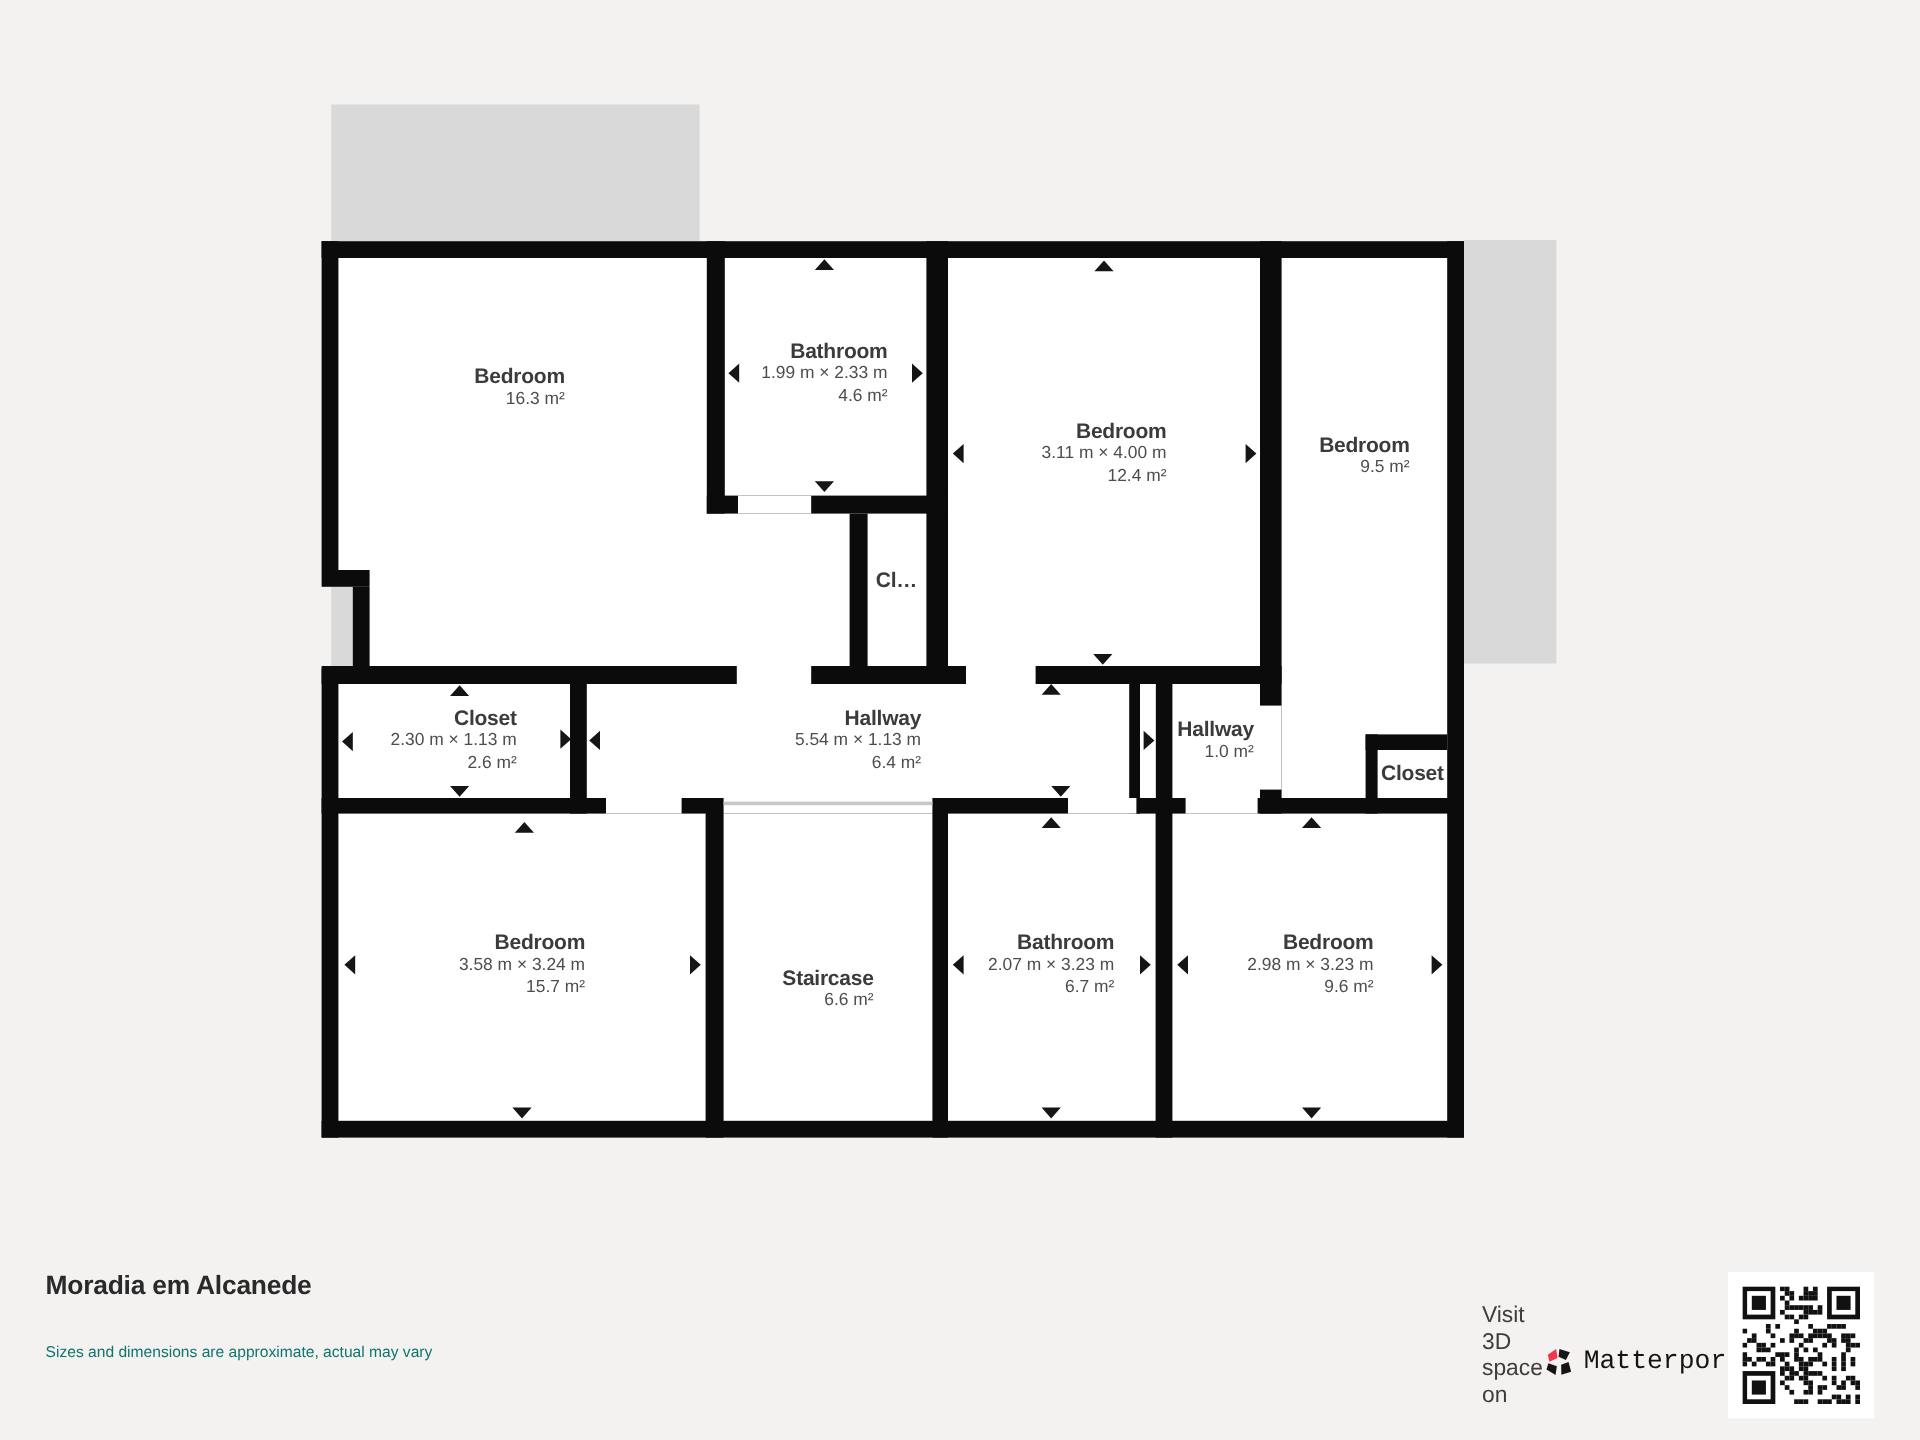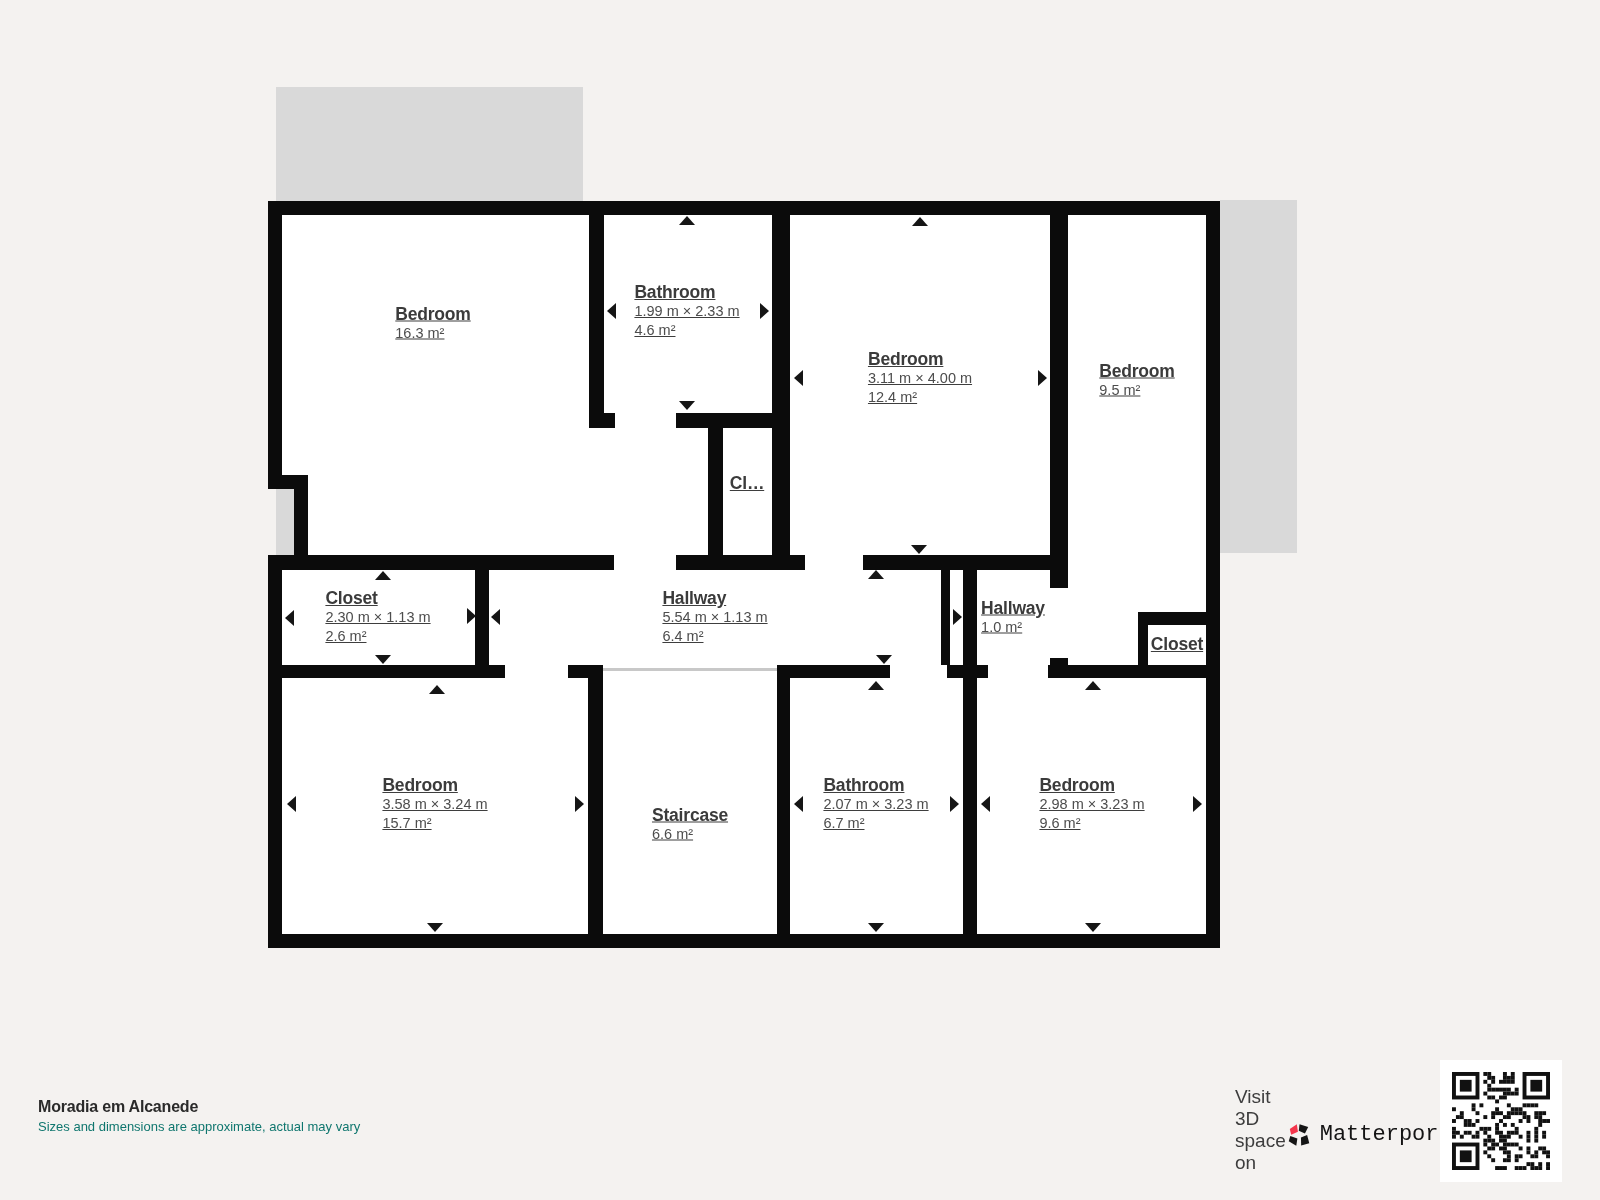--- a/index.html
+++ b/index.html
@@ -1,30 +1,30 @@
 <!DOCTYPE html>
 <html><head>
 <meta charset="utf-8">
 <style>
   html,body{margin:0;padding:0;}
   body{background:#f4f2f0;font-family:"Liberation Sans", sans-serif;}
   .stage{position:relative;width:1600px;height:1200px;background:#f4f2f0;overflow:hidden;}
   .plan{position:absolute;left:0;top:0;width:1600px;height:1200px;}
   .plan svg{position:absolute;left:0;top:0;}
   .room-label{position:absolute;transform:translate(-50%,-50%);display:flex;flex-direction:column;
-    align-items:flex-start;text-align:center;white-space:nowrap;color:#3e3e3e;z-index:3;text-decoration:underline;}
+    align-items:flex-end;text-align:center;white-space:nowrap;color:#3e3e3e;z-index:3;}
   .rname{font-size:17.5px;font-weight:700;line-height:20px;letter-spacing:-0.2px;color:#3b3b3b;}
   .rdims,.rarea{font-size:14.5px;line-height:19px;color:#4d4d4d;}
   .room-label span:empty{display:none;}
   
   .report-bar{position:absolute;left:38px;top:1060px;width:428px;height:32px;background:#1f1f1f;
     display:flex;align-items:center;color:#fff;z-index:4;}
   .report-bar .h-icon{margin-left:12px;display:flex;align-items:center;}
   .report-bar .bar-label{margin-left:12px;font-size:16px;font-weight:700;letter-spacing:0.1px;}
-  .prop-title{position:absolute;left:38px;top:1098px;font-size:16px;font-weight:700;color:#2a2a2a;letter-spacing:-0.2px;}
+  .prop-title{position:absolute;left:38px;top:1058px;font-size:22px;font-weight:700;color:#2a2a2a;letter-spacing:-0.2px;}
   .stats-row{position:absolute;left:38px;top:1131px;display:flex;align-items:center;font-size:16px;color:#3f3f3f;}
   .stats-row .lbl{font-weight:700;color:#333;}
   .stats-row .val{margin-left:7px;color:#424242;}
   .stats-row .divider{width:2px;height:25px;background:#1c1c1c;margin:0 14px;}
   .disclaimer{position:absolute;left:38px;top:1119px;font-size:13px;color:#0f766e;}
   
   .cta{position:absolute;left:1235px;top:1086px;width:195px;display:flex;flex-direction:row;align-items:center;z-index:4;}
   .cta .visit{font-size:19px;color:#3d3d3d;}
   .brand-row{margin-top:10px;display:flex;align-items:flex-start;}
   .brand-word{font-family:Liberation Mono, monospace;font-size:22px;color:#141414;margin-left:8px;line-height:26px;}

